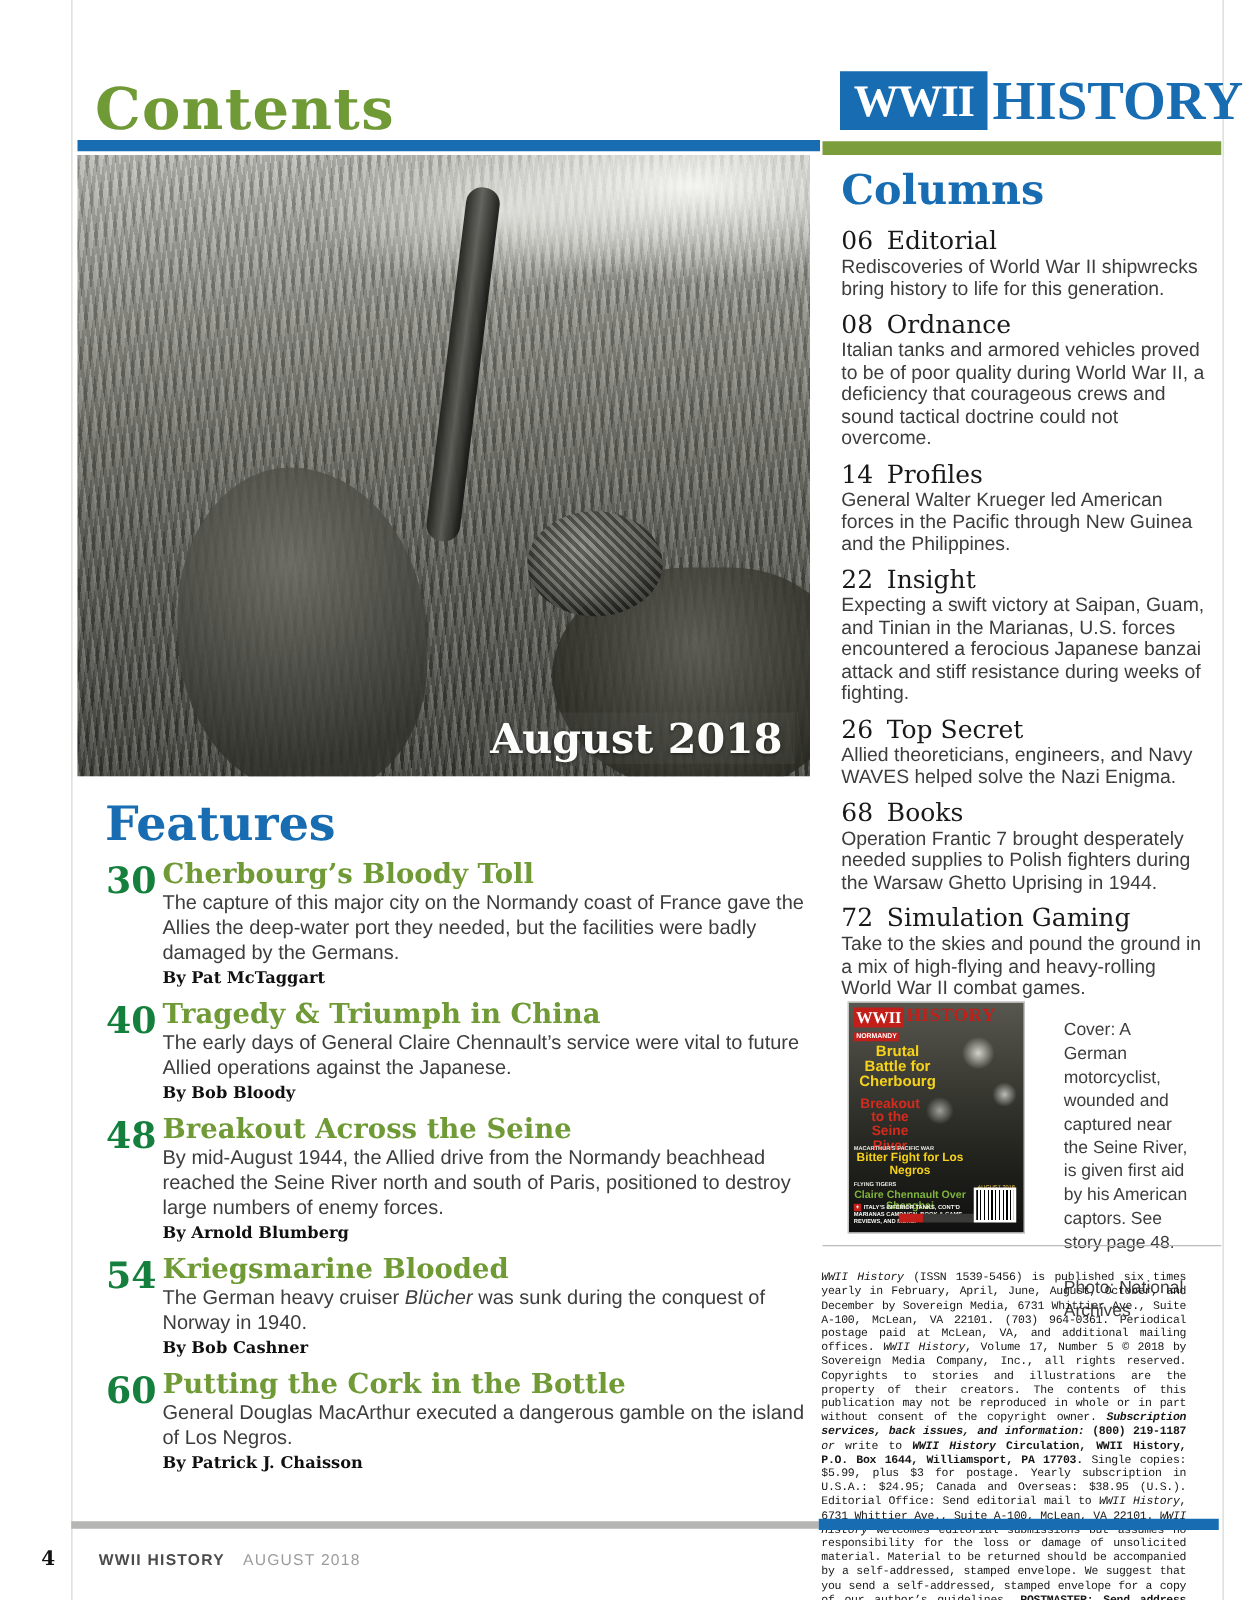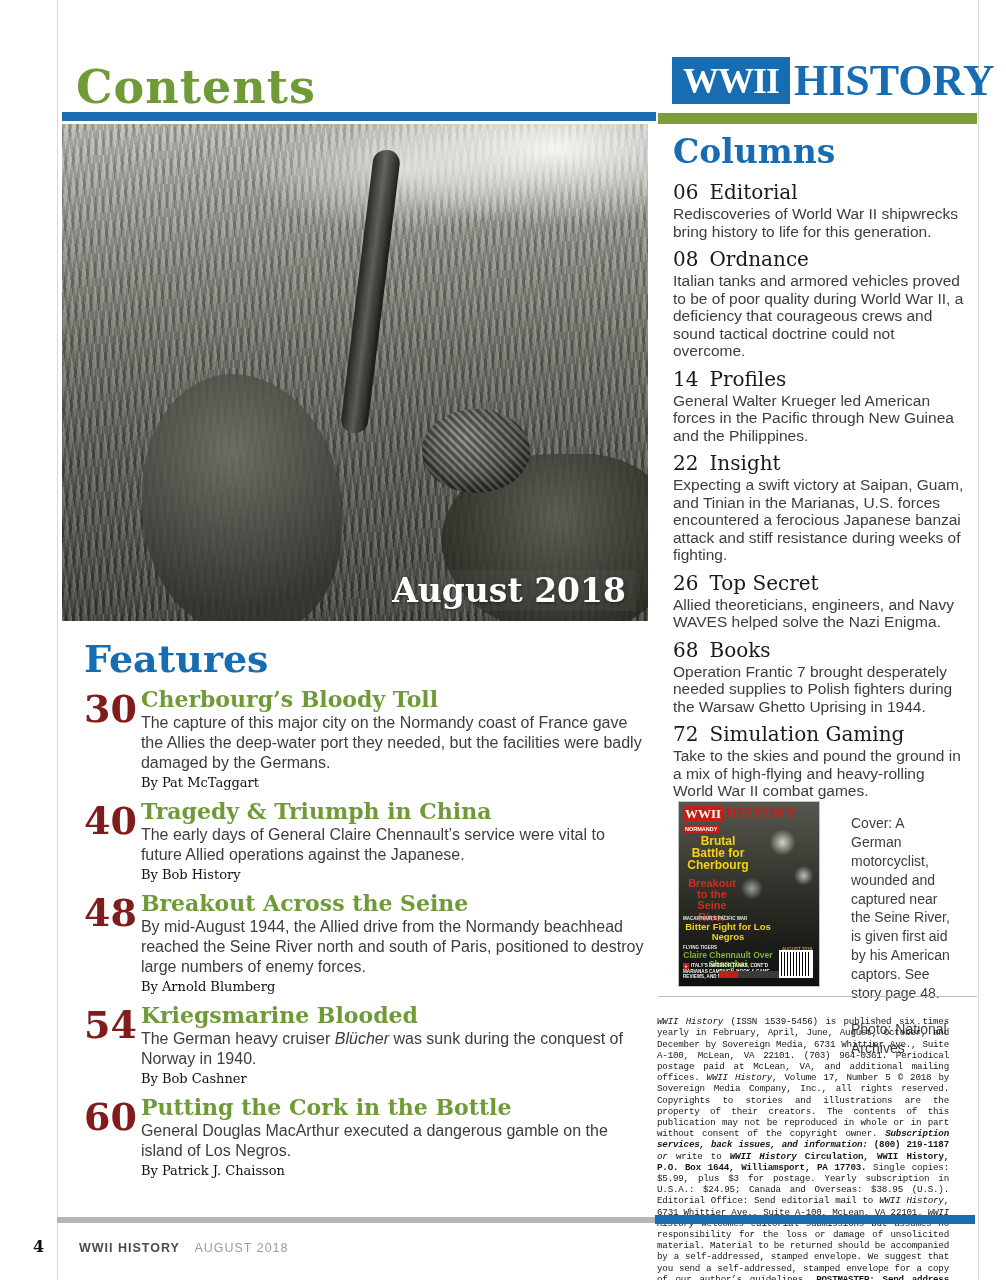--- a/index.html
+++ b/index.html
@@ -32,26 +32,26 @@
     background:radial-gradient(circle at 45% 30%, #6e6e66, #32322d 75%);opacity:.85;}
   .soldier-figure-right{position:absolute;left:380px;top:330px;width:230px;height:180px;border-radius:50% 40% 45% 55%;
     background:radial-gradient(circle at 50% 35%, #5c5c55, #26261f 80%);opacity:.85;}
   .photo-caption{position:absolute;right:12px;bottom:10px;font-family:"DejaVu Serif",serif;font-weight:bold;
     font-size:33px;color:#fdfdfc;background:rgba(90,90,86,.22);padding:1px 10px;
     text-shadow:0 1px 3px rgba(0,0,0,.55);}
 
   .features-title{position:absolute;left:84px;top:636px;margin:0;font-family:"DejaVu Serif",serif;font-weight:bold;font-size:38px;color:#176cb2;}
   .features-list{position:absolute;left:84px;top:688px;width:566px;}
   .feature{display:flex;margin-bottom:10px;}
-  .feature .num{flex:0 0 42px;font-family:"DejaVu Serif",serif;font-weight:bold;font-size:38px;line-height:1;color:#7f1d1d;padding-top:2px;}
+  .feature .num{flex:0 0 42px;font-family:"DejaVu Serif",serif;font-weight:bold;font-size:29px;line-height:1;color:#15803d;padding-top:2px;text-align:center;}
   .feature .body{margin-left:4px;width:530px;}
   .feature .ftitle{margin:0 0 2px 0;font-family:"DejaVu Serif",serif;font-weight:bold;font-size:22px;line-height:1.05;color:#6f9a36;}
   .feature .fdesc{margin:0;font-size:16px;line-height:20px;color:#3d3d3d;}
   .feature .fdesc .ital{font-style:italic;}
-  .feature .fby{margin:2px 0 0 0;font-family:"DejaVu Serif",serif;font-weight:normal;font-size:13px;color:#101010;}
+  .feature .fby{margin:2px 0 0 0;font-family:"DejaVu Serif",serif;font-weight:bold;font-size:13px;color:#101010;}
 
   
   .logo{position:absolute;left:672px;top:57px;height:47px;}
   .logo-box{position:absolute;left:0;top:0;width:118px;height:47px;background:#176cb2;display:flex;align-items:center;justify-content:center;}
   .logo-wwii{font-family:"Liberation Serif",serif;font-weight:bold;font-size:36px;color:#ffffff;letter-spacing:-1px;}
   .logo-history{position:absolute;left:122px;top:-2px;font-family:"Liberation Serif",serif;font-weight:bold;font-size:44px;color:#176cb2;letter-spacing:0px;}
   .bar-green-top{position:absolute;left:658px;top:113px;width:319px;height:11px;background:#7b9d3c;}
 
   .columns-title{position:absolute;left:673px;top:132px;margin:0;font-family:"DejaVu Serif",serif;font-weight:bold;font-size:33px;color:#176cb2;}
   .columns-list{position:absolute;left:673px;top:182px;width:292px;}
@@ -134,21 +134,21 @@
         <h3 class="ftitle">Cherbourg’s Bloody Toll</h3>
         <p class="fdesc">The capture of this major city on the Normandy coast of France gave the Allies the deep-water port they needed, but the facilities were badly damaged by the Germans.</p>
         <p class="fby">By Pat McTaggart</p>
       </div>
     </div>
     <div class="feature">
       <div class="num">40</div>
       <div class="body">
         <h3 class="ftitle">Tragedy &amp; Triumph in China</h3>
         <p class="fdesc">The early days of General Claire Chennault’s service were vital to future Allied operations against the Japanese.</p>
-        <p class="fby">By Bob History</p>
+        <p class="fby">By Bob Bloody</p>
       </div>
     </div>
     <div class="feature">
       <div class="num">48</div>
       <div class="body">
         <h3 class="ftitle">Breakout Across the Seine</h3>
         <p class="fdesc">By mid-August 1944, the Allied drive from the Normandy beachhead reached the Seine River north and south of Paris, positioned to destroy large numbers of enemy forces.</p>
         <p class="fby">By Arnold Blumberg</p>
       </div>
     </div>

